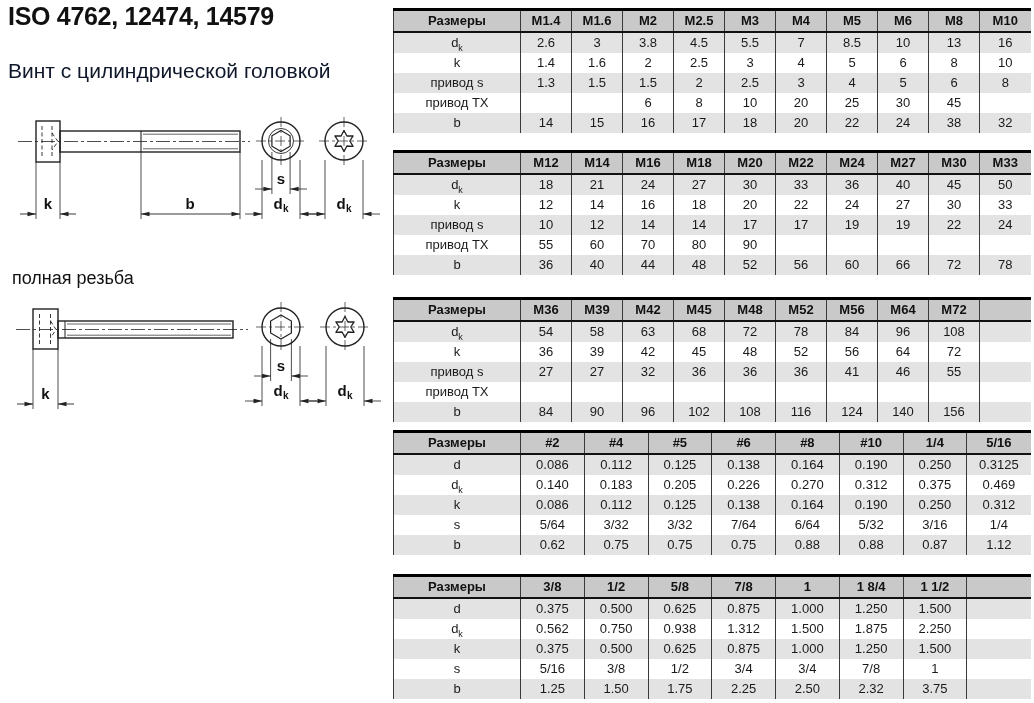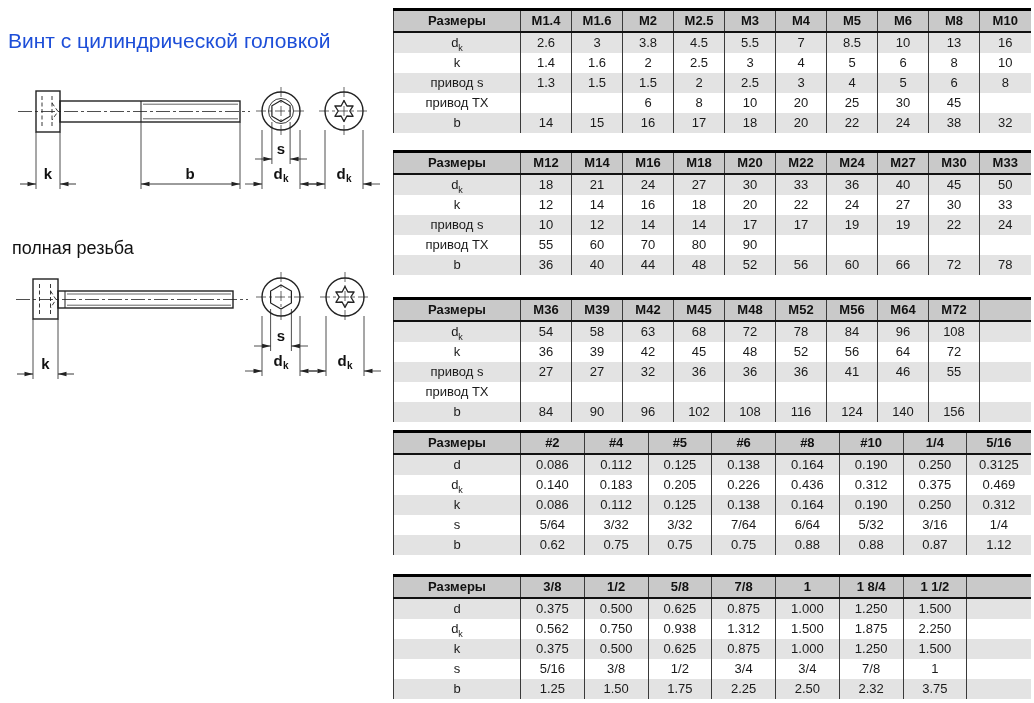--- a/index.html
+++ b/index.html
@@ -7,21 +7,21 @@
   body {
     width: 1034px; height: 703px; overflow: hidden;
     font-family: "Liberation Sans", sans-serif;
     color: #1a1a1a;
   }
   .page { display: flex; width: 1034px; }
 
   
   .left-panel { width: 393px; padding: 2px 0 0 8px; flex: none; }
   .title { font-size: 25px; font-weight: 700; margin: 0; line-height: 1.18; letter-spacing: -0.3px; color: #111; }
-  .subtitle { font-size: 21px; margin-top: 27px; color: #1d4ed8; }
+  .subtitle { font-size: 21px; margin-top: 27px; color: #0f172a; }
   .full-thread { font-size: 18px; margin-top: 40px; margin-left: 4px; color: #111; }
   svg.drawing { display: block; margin-top: 33px; }
   svg.drawing.second { margin-top: 8px; }
   .dim { font-family: "Liberation Sans", sans-serif; font-size: 15px; font-weight: 700; fill: #111; }
   .dim-sub { font-family: "Liberation Sans", sans-serif; font-size: 10px; font-weight: 700; fill: #111; }
 
   
   .right-panel { width: 637px; flex: none; }
   table.dim-table {
     border-collapse: collapse; table-layout: fixed; width: 637px;
@@ -46,20 +46,21 @@
   table.dim-table tbody tr:nth-child(even) { background: #ffffff; }
   table.dim-table td { font-weight: 400; }
   table.dim-table td sub { font-size: 9px; line-height: 0; }
 </style>
 </head>
 <body>
 
 <div class="page">
 
   <div class="left-panel">
+    <h1 class="title">ISO 4762, 12474, 14579</h1>
     <div class="subtitle">Винт с цилиндрической головкой</div>
 
     <svg class="drawing" width="385" height="112" viewBox="0 0 385 112">
       <g stroke="#222" fill="none">
         <line x1="10" y1="25.5" x2="242" y2="25.5" stroke-width="0.8" stroke-dasharray="14 3 3 3"></line>
         <rect x="28" y="5" width="24" height="41" stroke-width="1.4"></rect>
         <g stroke-width="0.9" stroke-dasharray="4 2.5">
           <line x1="34" y1="10" x2="34" y2="41"></line>
           <line x1="44" y1="10" x2="44" y2="41"></line>
           <path d="M44 17 L50 25.5 L44 34"></path>
@@ -541,21 +542,21 @@
             <td>0.190</td>
             <td>0.250</td>
             <td>0.3125</td>
           </tr>
           <tr>
             <td>d<sub>k</sub></td>
             <td>0.140</td>
             <td>0.183</td>
             <td>0.205</td>
             <td>0.226</td>
-            <td>0.436</td>
+            <td>0.270</td>
             <td>0.312</td>
             <td>0.375</td>
             <td>0.469</td>
           </tr>
           <tr>
             <td>k</td>
             <td>0.086</td>
             <td>0.112</td>
             <td>0.125</td>
             <td>0.138</td>

